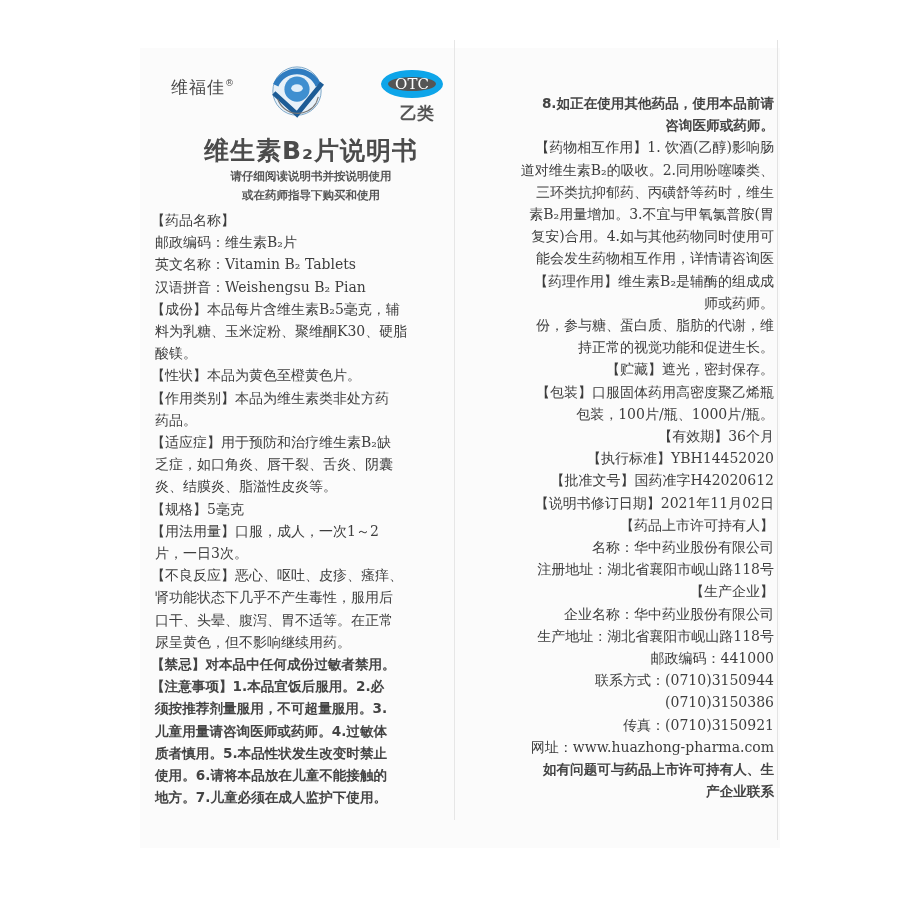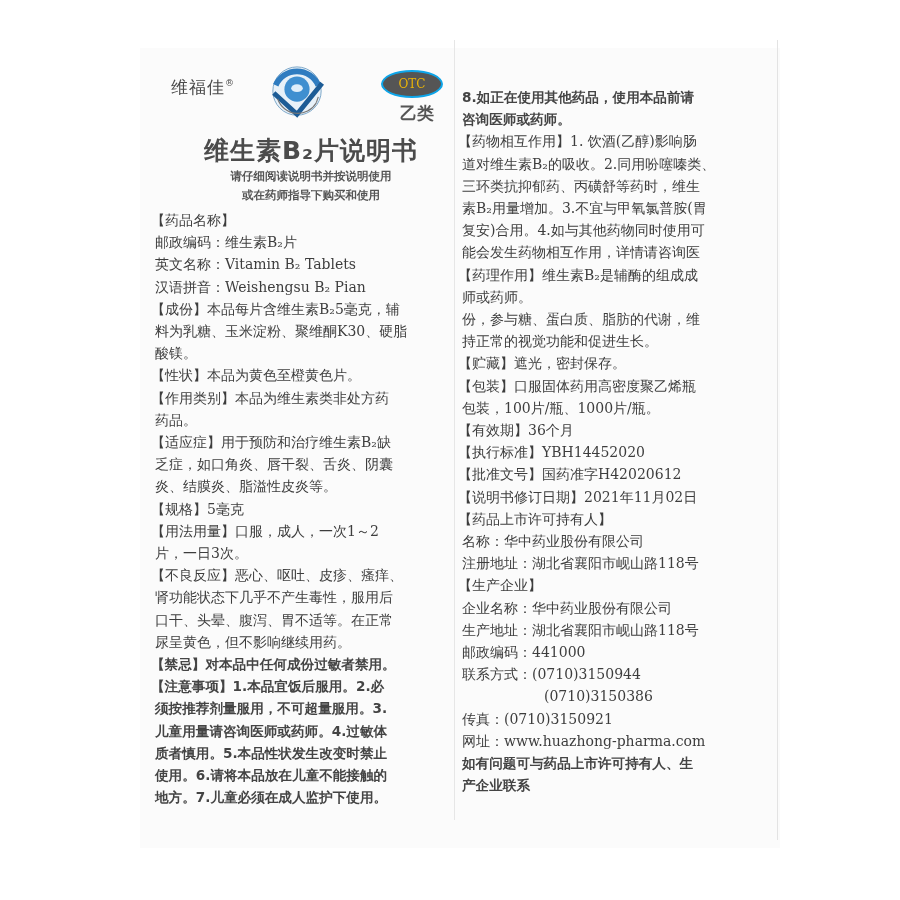--- a/index.html
+++ b/index.html
@@ -6,31 +6,31 @@
   body {
     width: 900px; height: 900px; background: #ffffff; position: relative; overflow: hidden;
     font-family: "DejaVu Serif", "Liberation Serif", serif; color: #3a3a3a;
   }
   .page {
     position: absolute; left: 140px; top: 48px; width: 640px; height: 800px;
     background: #fbfbfb;
   }
   .col { position: absolute; top: 0; width: 312px; }
   .col-left { left: 155px; top: 62px; }
-  .col-right { left: 462px; top: 82px; }
+  .col-right { left: 462px; top: 88px; text-align: right; }
   .divider { position: absolute; left: 454px; top: 40px; width: 1px; height: 780px; background: #e6e6e6; }
   .edge { position: absolute; left: 777px; top: 40px; width: 1px; height: 800px; background: #e3e3e3; }
 
   .brand-row { position: relative; height: 66px; margin-left: 8px; }
   .brand-name { position: absolute; left: 8px; top: 14px; font-size: 17px; color: #4a4a4a; letter-spacing: 1px; }
   .brand-name sup { font-size: 9px; }
   .logo { position: absolute; left: 105px; top: 2px; width: 58px; height: 58px; }
   .otc { position: absolute; left: 218px; top: 8px; width: 62px; height: 28px; border-radius: 50%;
-    background: #555; color: #eab308; font-family: "DejaVu Serif", serif; font-size: 12px;
-    display: flex; align-items: center; justify-content: center; border: 2px solid #0ea5e9; box-sizing: border-box; }
+    background: #555; color: #ffffff; font-family: "DejaVu Serif", serif; font-size: 15px;
+    display: flex; align-items: center; justify-content: center; border: 7px solid #0ea5e9; box-sizing: border-box; }
   .otc-class { position: absolute; left: 237px; top: 40px; font-size: 17px; color: #555;
     font-family: Liberation Mono, monospace; font-weight: bold; }
 
   .title { text-align: center; font-family: "DejaVu Sans", sans-serif; font-weight: bold;
     font-size: 25px; color: #4b4b4b; margin-top: 6px; letter-spacing: 1px; }
   .subtitle { text-align: center; font-family: "DejaVu Sans", sans-serif; font-weight: bold;
     font-size: 11.5px; color: #555; line-height: 19px; }
 
   .lines { margin-top: 4px; }
   .line { font-size: 14px; line-height: 22.2px; white-space: nowrap; color: #3d3d3d; }

